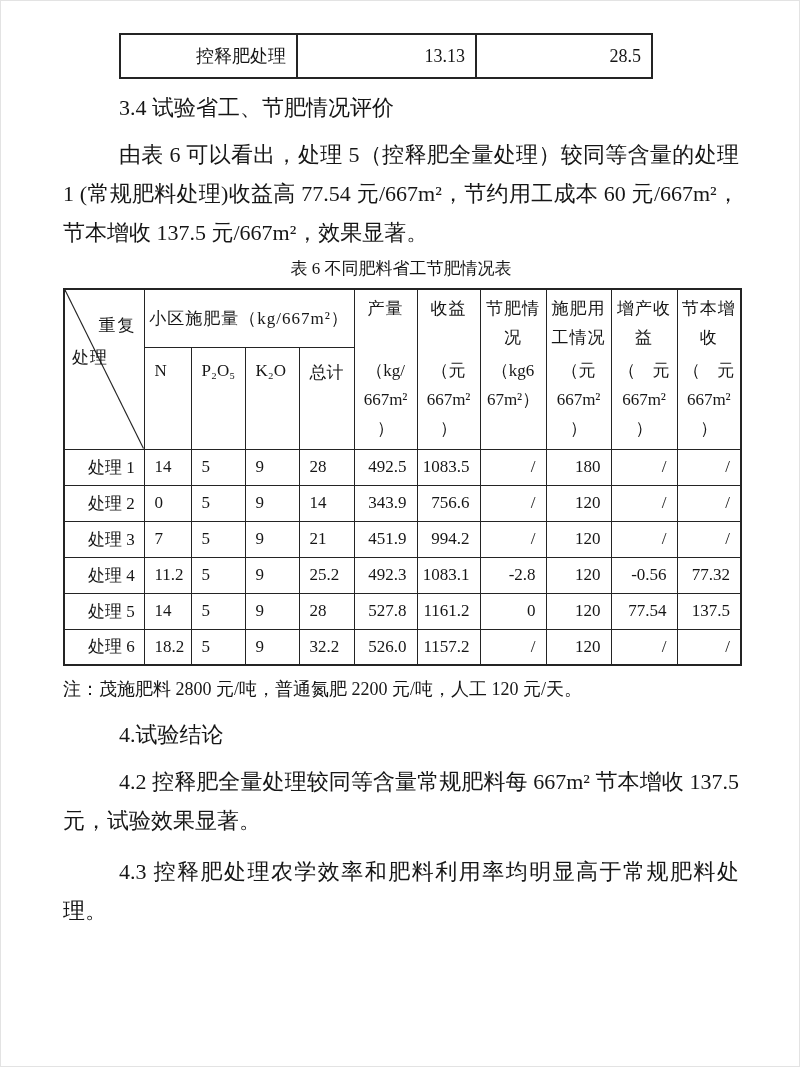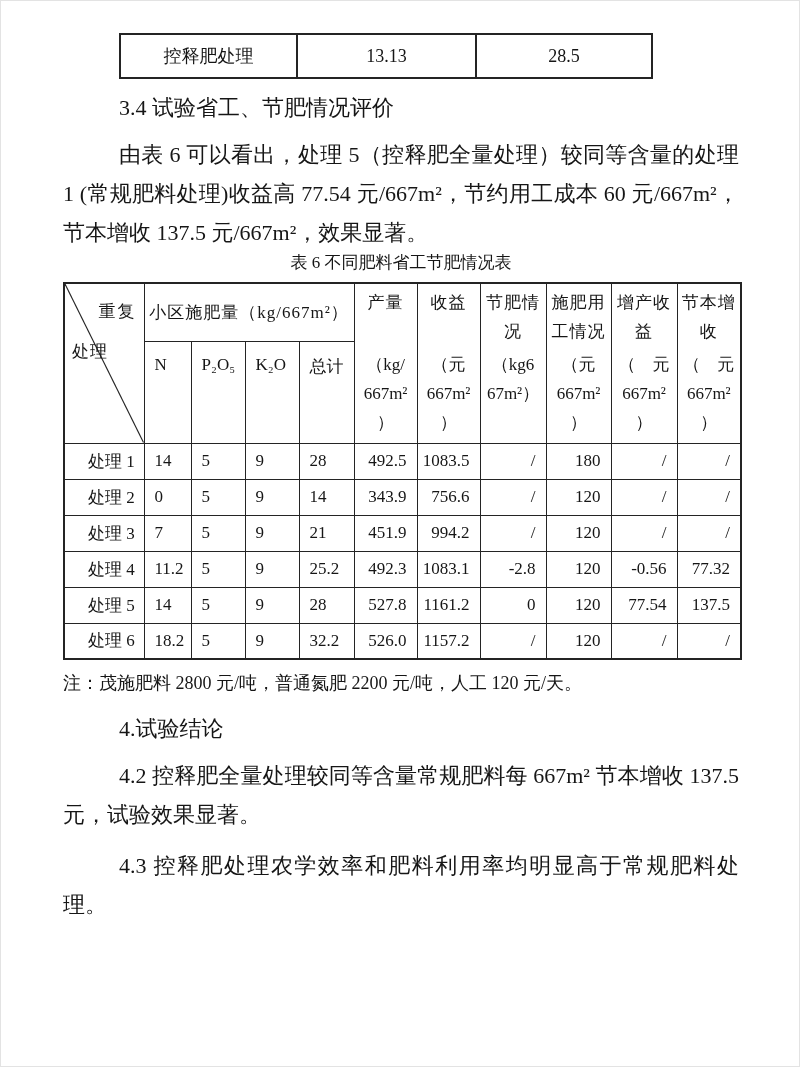--- a/index.html
+++ b/index.html
@@ -19,41 +19,41 @@
   .top-table{
     margin-left:56px;
     border-collapse:collapse;
     table-layout:fixed;
     width:532px;
   }
   .top-table td{
     border:2px solid #242424;
     height:38px;
     font-size:18px;
-    padding:2px 20px;
+    padding:2px 10px;
     vertical-align:middle;
-    text-align:center;
+    text-align:right;
   }
   
   .h-sec{
     margin:14px 0 0 0;
     font-size:22px;
     line-height:30px;
     font-weight:normal;
     text-indent:56px;
   }
   .para{
     margin:12px 0 0 0;
     font-size:22px;
     line-height:39px;
     text-align:justify;
     text-indent:56px;
   }
   .caption{
-    margin-top:0;
+    margin-top:6px;
     text-align:center;
     font-size:17px;
     line-height:22px;
   }
   
   .t6{
     margin-top:8px;
     border-collapse:collapse;
     table-layout:fixed;
     width:678px;
@@ -68,21 +68,21 @@
   }
   .t6 thead tr.hr1{height:58px;}
   .t6 thead tr.hr2{height:102px;}
   .t6 th.grp{vertical-align:middle;text-align:center;letter-spacing:1px;}
   .t6 th.sub{vertical-align:top;text-align:left;padding:13px 0 0 10px;}
   .t6 th.vcol{vertical-align:top;text-align:center;padding-top:4px;}
   .tt{min-height:62px;line-height:29px;white-space:pre-line;letter-spacing:1px;}
   .tu{line-height:29px;white-space:pre-line;}
   .t6 th.diag{position:relative;vertical-align:top;}
   .diag-line{position:absolute;left:0;top:0;width:100%;height:100%;display:block;}
-  .diag-top{position:absolute;top:16px;right:7px;letter-spacing:2px;}
+  .diag-top{position:absolute;top:24px;right:7px;letter-spacing:2px;}
   .diag-bottom{position:absolute;top:56px;left:7px;letter-spacing:1px;}
   .t6 tbody tr{height:36px;}
   .t6 tbody td{vertical-align:middle;}
   .t6 td.lab{text-align:left;padding-left:23px;}
   .t6 td.nl{text-align:left;padding-left:10px;}
   .t6 td.nr{text-align:right;padding-right:10px;}
   
   .note{
     margin-top:10px;
     font-size:18px;

